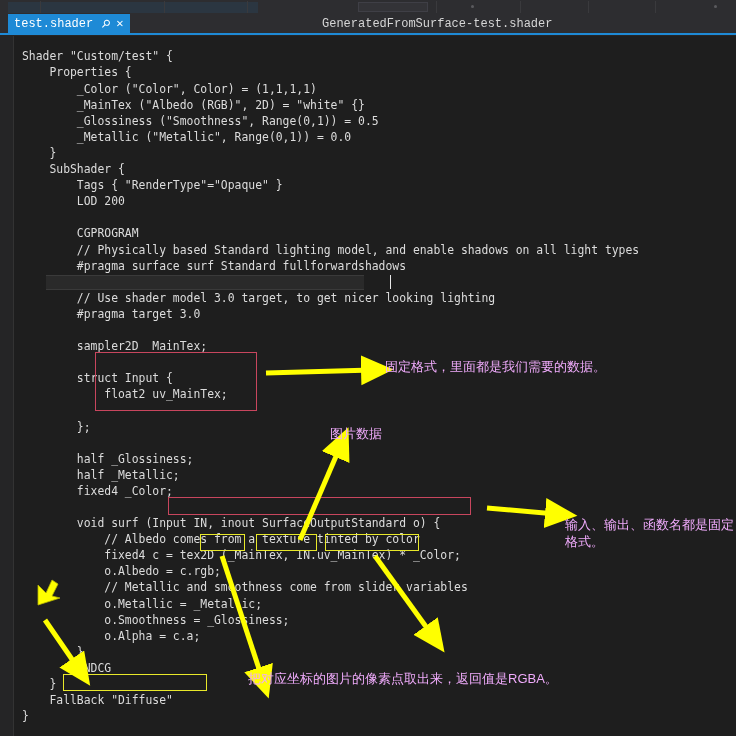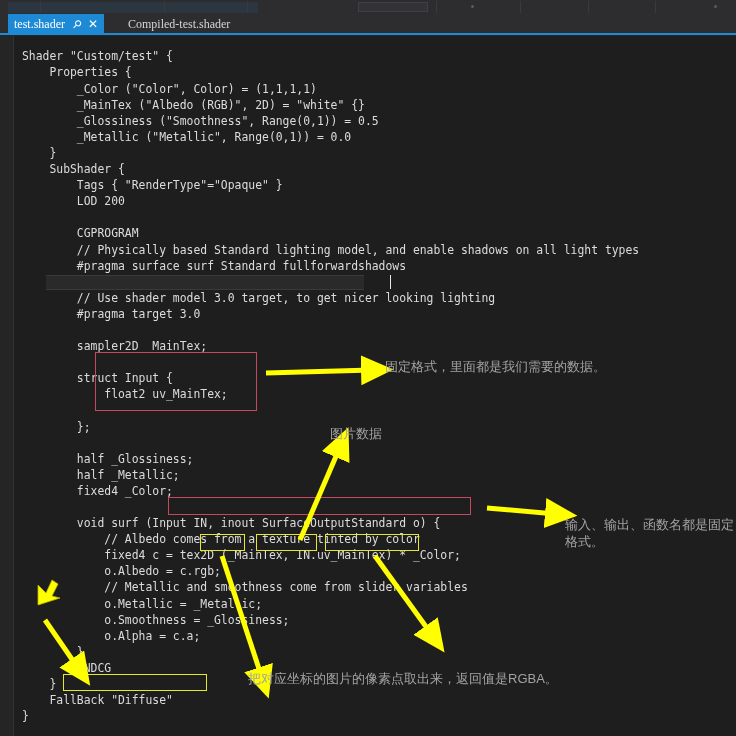--- a/index.html
+++ b/index.html
@@ -14,21 +14,21 @@
   .toolbar{position:absolute;left:0;top:0;width:736px;height:14px;background:#2d2d30;}
   .tb-sel{position:absolute;left:8px;top:2px;width:250px;height:11px;background:#2a3f52;opacity:.5;}
   .tb-combo{position:absolute;left:358px;top:2px;width:70px;height:10px;background:#333337;
             border:1px solid #3f3f46;box-sizing:border-box;}
   .tb-dot{position:absolute;top:5px;width:3px;height:3px;background:#5a5a5e;border-radius:50%;}
   .tb-sep{position:absolute;top:1px;width:1px;height:12px;background:#3a3a3d;}
 
   
   .tabbar{position:absolute;left:0;top:14px;width:736px;height:20px;background:#2d2d30;}
   .tab{position:absolute;top:0;height:20px;display:flex;align-items:center;
-       font-family:Liberation Serif, serif;font-size:12px;color:#d6d6d6;
+       font-family:Liberation Mono, monospace;font-size:12px;color:#d6d6d6;
        padding:0 6px;box-sizing:border-box;white-space:nowrap;}
   .tab.active{background:#1e8ad6;color:#ffffff;left:8px;}
   .tab .pin{margin-left:8px;font-size:11px;line-height:1;color:#ffffff;transform:rotate(45deg);display:inline-block;}
   .tab .cls{margin-left:7px;font-size:12px;line-height:1;color:#ffffff;}
   .tab-2{left:122px;}
   .tab-3{left:316px;}
   .tab-underline{position:absolute;left:0;top:33px;width:736px;height:2px;background:#1e8ad6;}
 
   
   .editor{position:absolute;left:0;top:36px;width:736px;height:700px;background:#1e1e1e;}
@@ -49,21 +49,21 @@
 
   #box-struct{left:95px;top:352px;width:162px;height:59px;}
   #box-surf{left:168px;top:497px;width:303px;height:18px;}
   #box-tex2d{left:200px;top:534px;width:45px;height:17px;}
   #box-maintex{left:256px;top:534px;width:61px;height:17px;}
   #box-uvmain{left:325px;top:534px;width:94px;height:17px;}
   #box-fallback{left:63px;top:674px;width:144px;height:17px;}
 
   
   .note{position:absolute;font-family:"Liberation Sans",sans-serif;
-        color:#a3a3a3;font-size:13px;line-height:17px;white-space:pre-line;}
+        color:#f0abfc;font-size:13px;line-height:17px;white-space:pre-line;}
   #note-struct{left:385px;top:358px;}
   #note-img{left:330px;top:425px;text-align:center;}
   #note-left{left:2px;top:498px;width:106px;white-space:normal;}
   #note-fn{left:565px;top:516px;width:170px;white-space:normal;}
   #note-uv{left:425px;top:645px;width:310px;white-space:normal;}
   #note-tex{left:248px;top:670px;}
 
   svg.arrows{position:absolute;left:0;top:0;width:736px;height:736px;pointer-events:none;}
 </style>
 </head>
@@ -84,22 +84,22 @@
     <div class="tb-sep" style="left:588px"></div>
     <div class="tb-sep" style="left:655px"></div>
   </div>
 
   <div class="tabbar">
     <div class="tab active">
       <span>test.shader</span>
       <span class="pin">⚲</span>
       <span class="cls">✕</span>
     </div>
-    <div class="tab tab-2">
-      <span>Compiled-test.shader</span>
+    <div class="tab tab-3">
+      <span>GeneratedFromSurface-test.shader</span>
     </div>
   </div>
   <div class="tab-underline"></div>
 
   <div class="editor">
     <div class="gutter"></div>
     <div class="gutter-line"></div>
     <div class="cur-line"></div>
     <div class="caret"></div>
     <pre class="code">Shader "Custom/test" {

